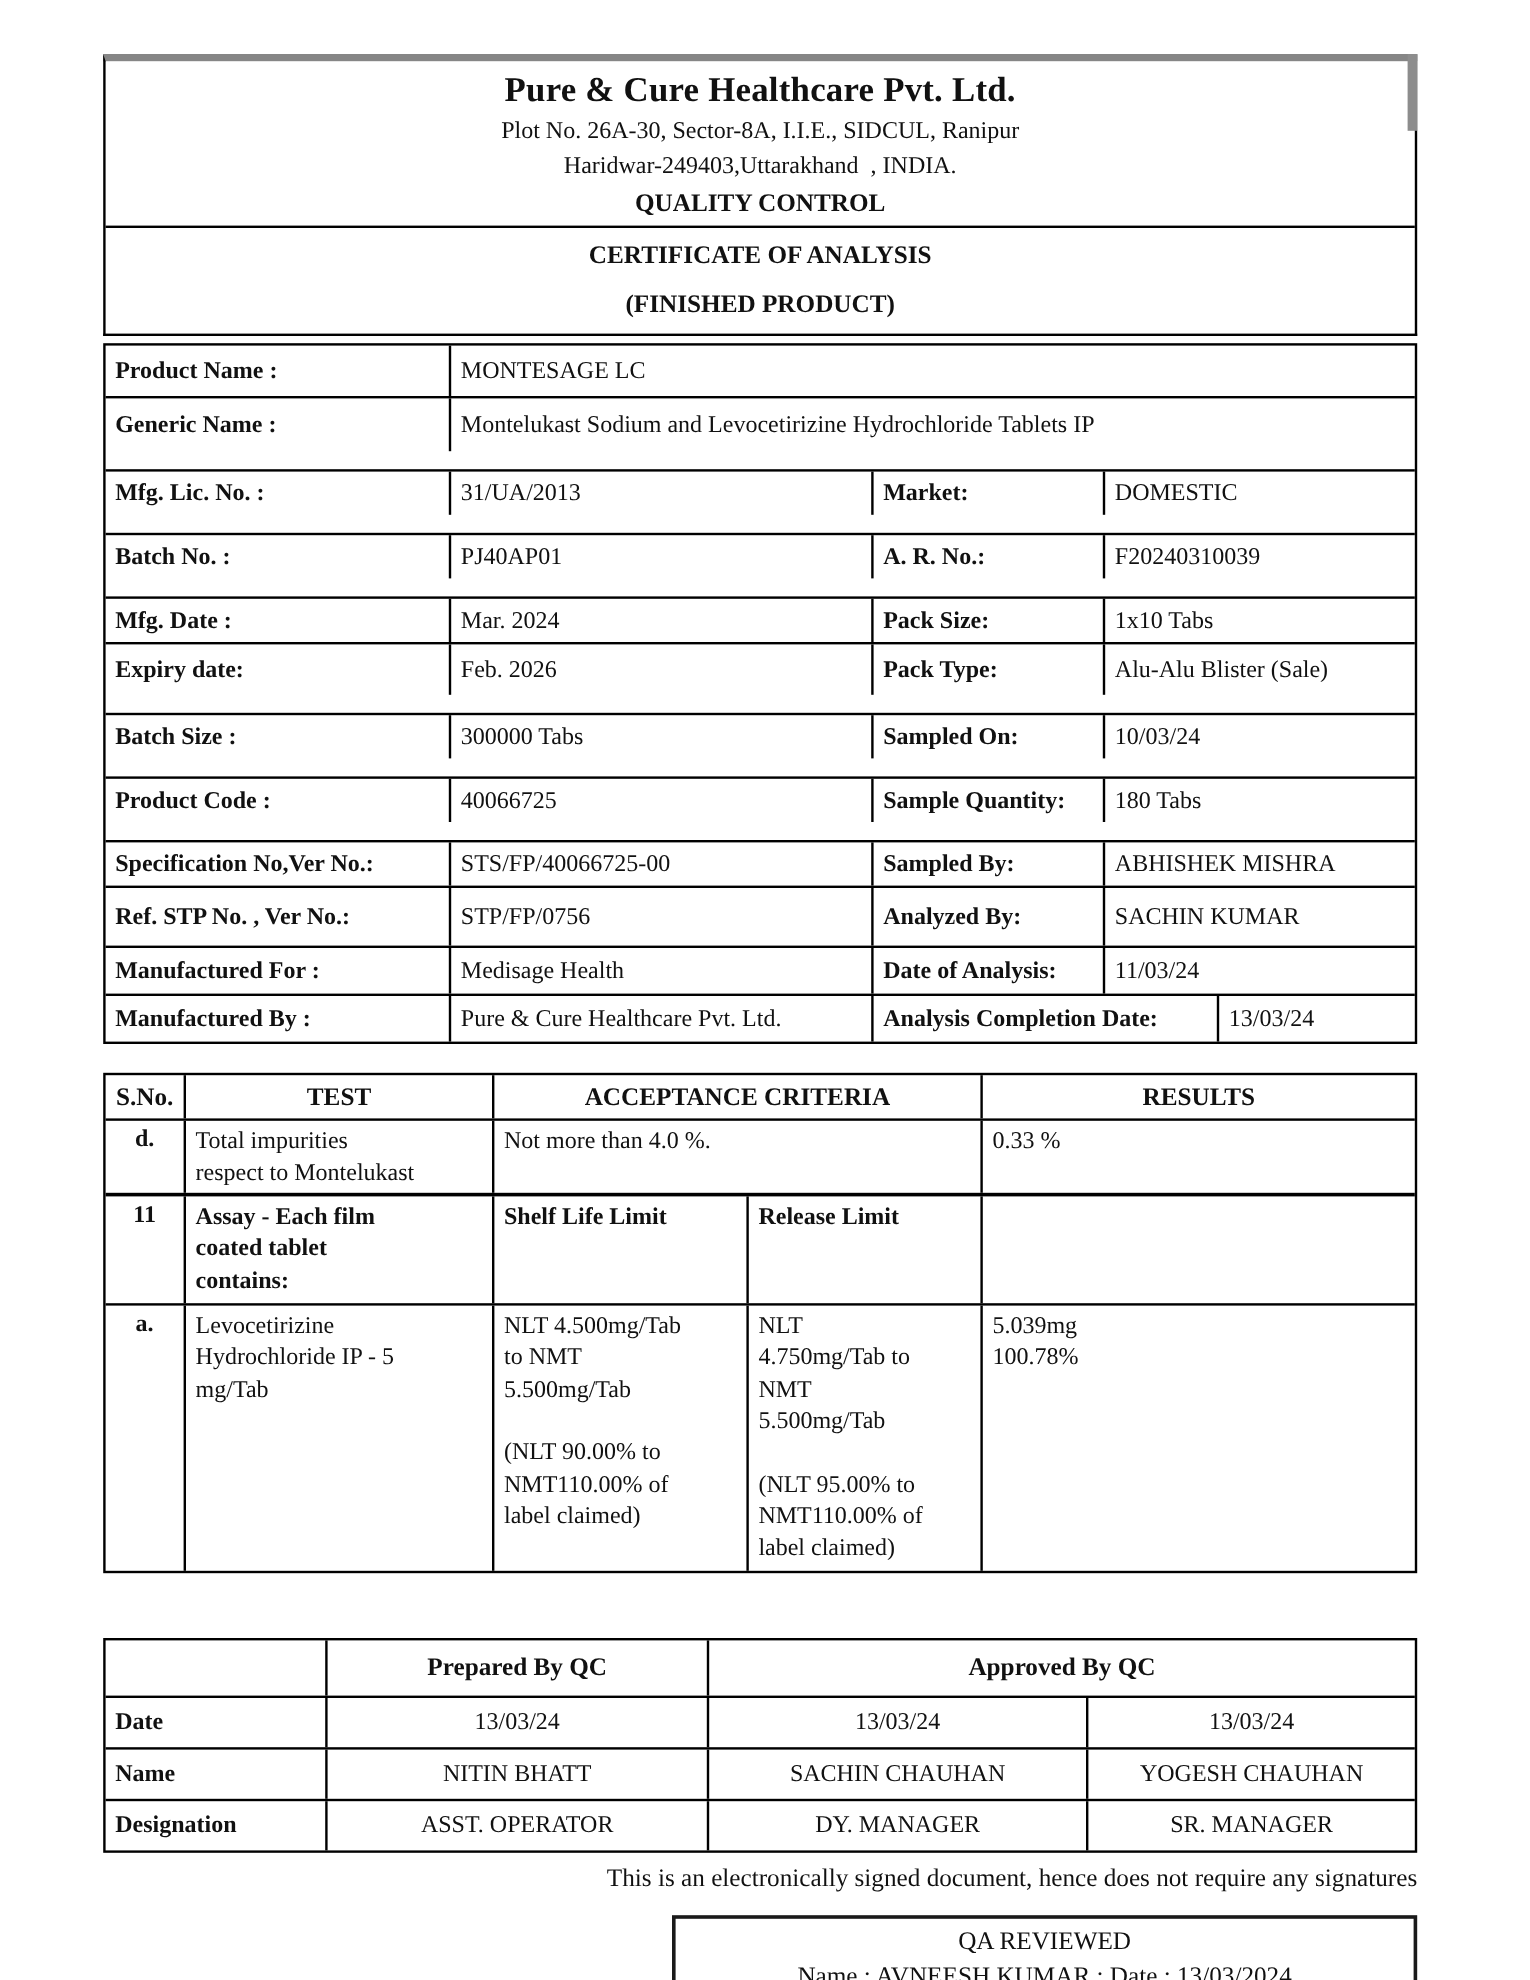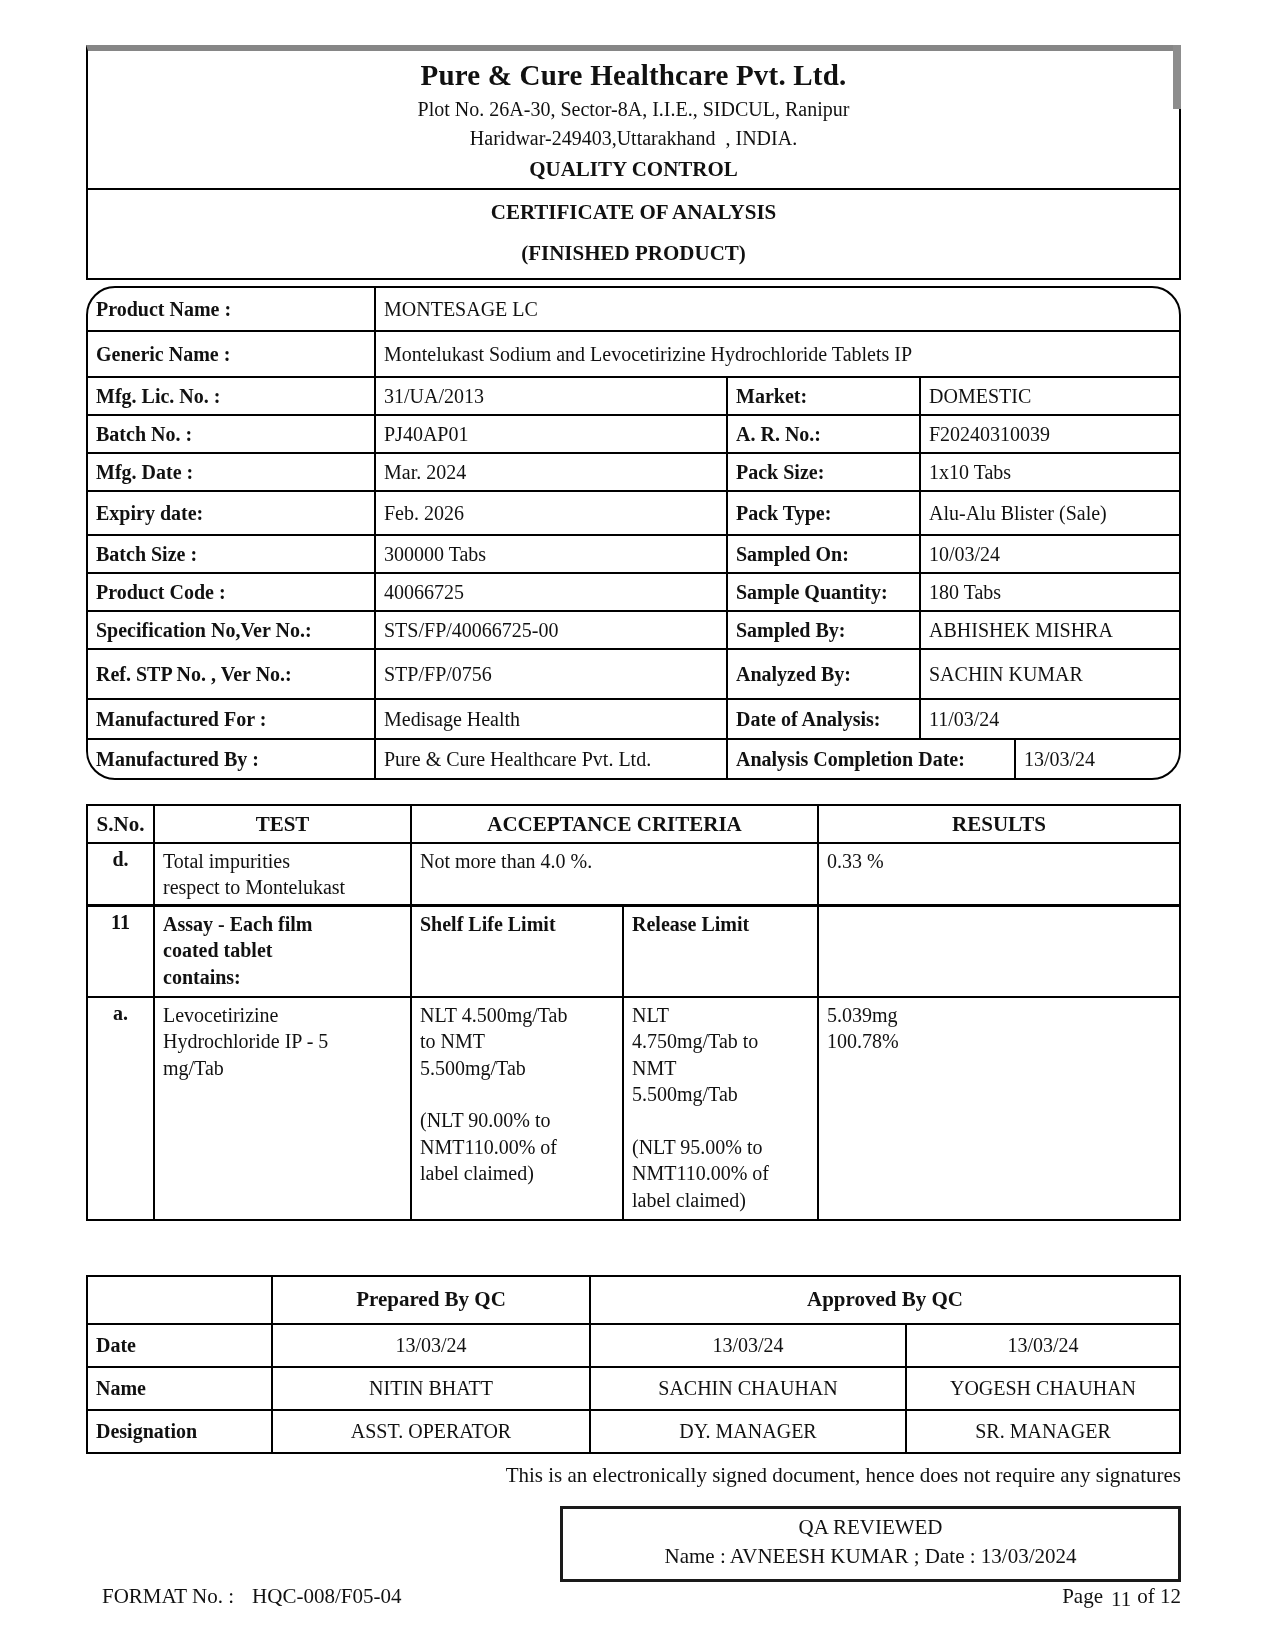--- a/index.html
+++ b/index.html
@@ -41,28 +41,28 @@
     padding:3px 8px;
     font-size:20px;
     display:flex;align-items:center;
     overflow:hidden;
   }
   .cell + .cell{border-left:2px solid #000;}
   .b{font-weight:bold;}
   .pre{white-space:pre-line;}
   .topalign{align-items:flex-start;padding-top:4px;}
   
-  .info-table{margin-top:6px;border-radius:29px;}
+  .info-table{margin-top:6px;}
   .c-label{width:286px;flex:none;}
   .c-value{flex:1;}
   .c-rlabel{width:193px;flex:none;}
   .c-rvalue{width:260px;flex:none;}
   .c-rlabel-wide{width:288px;flex:none;}
   .c-rvalue-narrow{width:165px;flex:none;}
-  .h42{min-height:42px;} .h46{min-height:46px;} .h38{min-height:38px;}
+  .h42{min-height:42px;} .h46{min-height:46px;} .h38{min-height:38px;margin-top:15px;}
   .h44{min-height:44px;} .h50{min-height:50px;} .h40{min-height:40px;}
   
   .test-table{margin-top:24px;}
   .t-sno{width:65px;flex:none;justify-content:center;text-align:center;}
   .t-test{width:257px;flex:none;}
   .t-shelf{width:212px;flex:none;}
   .t-release{width:195px;flex:none;}
   .t-results{flex:1;}
   .t-crit{width:407px;flex:none;}
   .thead .cell{justify-content:center;text-align:center;font-weight:bold;font-size:21px;min-height:36px;}

